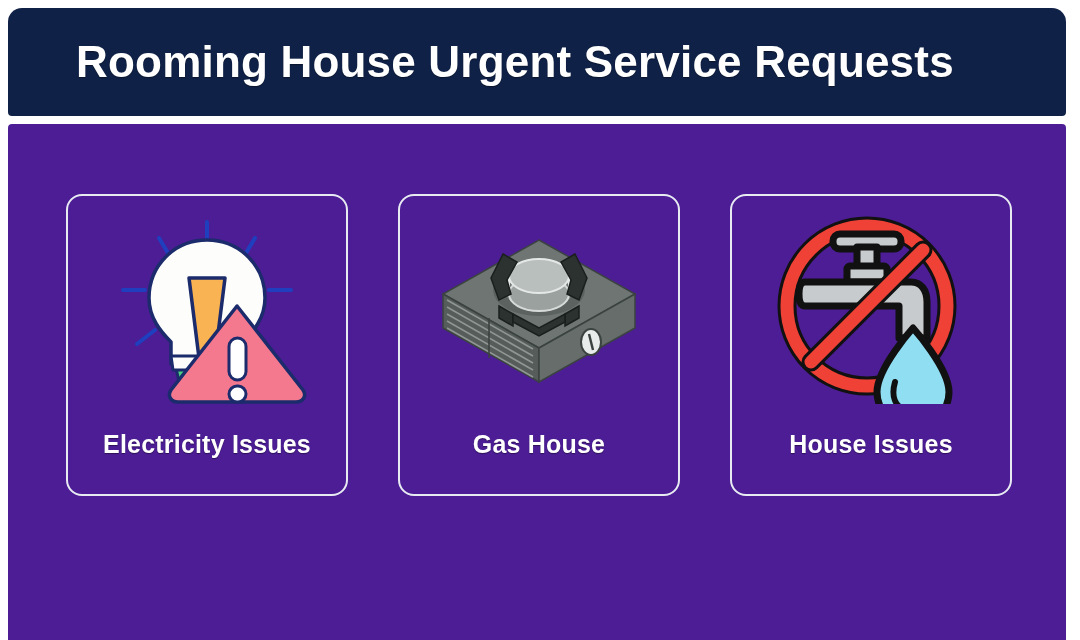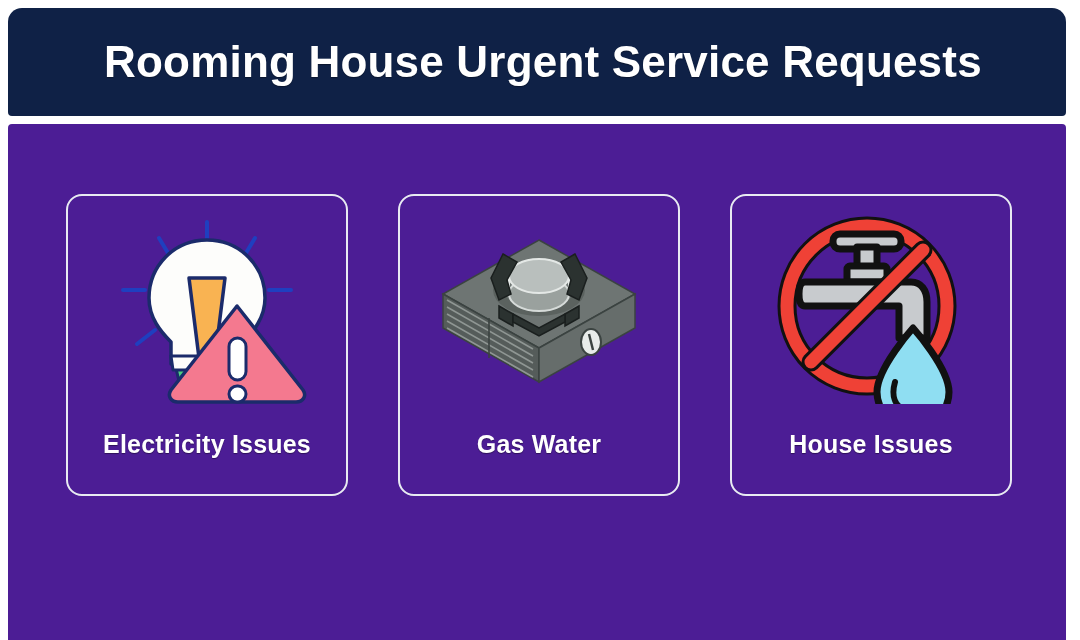--- a/index.html
+++ b/index.html
@@ -23,21 +23,21 @@
     background: #0f2146;
     border-radius: 14px 14px 4px 4px;
     display: flex;
     align-items: center;
   }
   .header-title {
     color: #ffffff;
     font-size: 44px;
     font-weight: bold;
     letter-spacing: 0.2px;
-    padding-left: 96px;
+    padding-left: 68px;
     white-space: nowrap;
     text-shadow: 0 1px 1px rgba(0,0,0,0.35);
   }
 
   
   .body-panel {
     position: absolute;
     left: 8px; top: 124px;
     width: 1058px; height: 640px;
     background: #4c1d95;
@@ -164,21 +164,21 @@
               <path d="M146 40 L132 48 L142 66 L138 80 L150 86 L158 64 Z"></path>
               <path d="M70 92 L84 100 L84 112 L70 104 Z"></path>
               <path d="M150 92 L136 100 L136 112 L150 104 Z"></path>
               <path d="M84 100 L110 114 L136 100 L136 108 L110 122 L84 108 Z"></path>
             </g>
 
             <ellipse cx="162" cy="128" rx="10" ry="13" fill="#e8ecea" stroke="#3b4341" stroke-width="2"></ellipse>
             <path d="M160 120 L164 136" stroke="#3b4341" stroke-width="2.5"></path>
           </svg>
         </div>
-        <div class="card-label">Gas Water</div>
+        <div class="card-label">Gas House</div>
       </div>
 
       <div class="card">
         <div class="card-icon">
           <svg viewBox="0 0 220 190" width="220" height="190" aria-hidden="true">
 
             <circle cx="106" cy="92" r="80" fill="none" stroke="#111111" stroke-width="19"></circle>
             <circle cx="106" cy="92" r="80" fill="none" stroke="#ef4136" stroke-width="13"></circle>
 
             <g stroke="#111111" stroke-width="7" stroke-linejoin="round" stroke-linecap="round" fill="#c8cbce">

